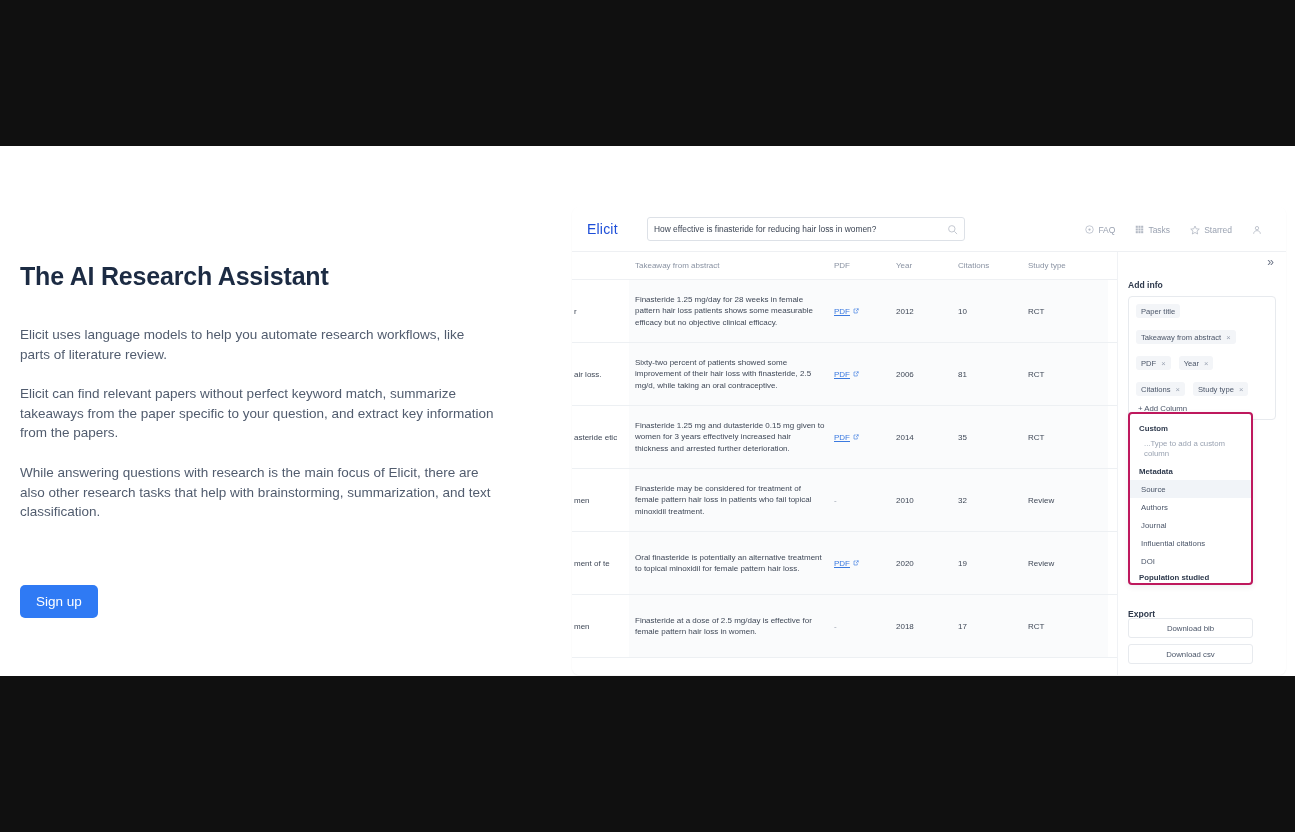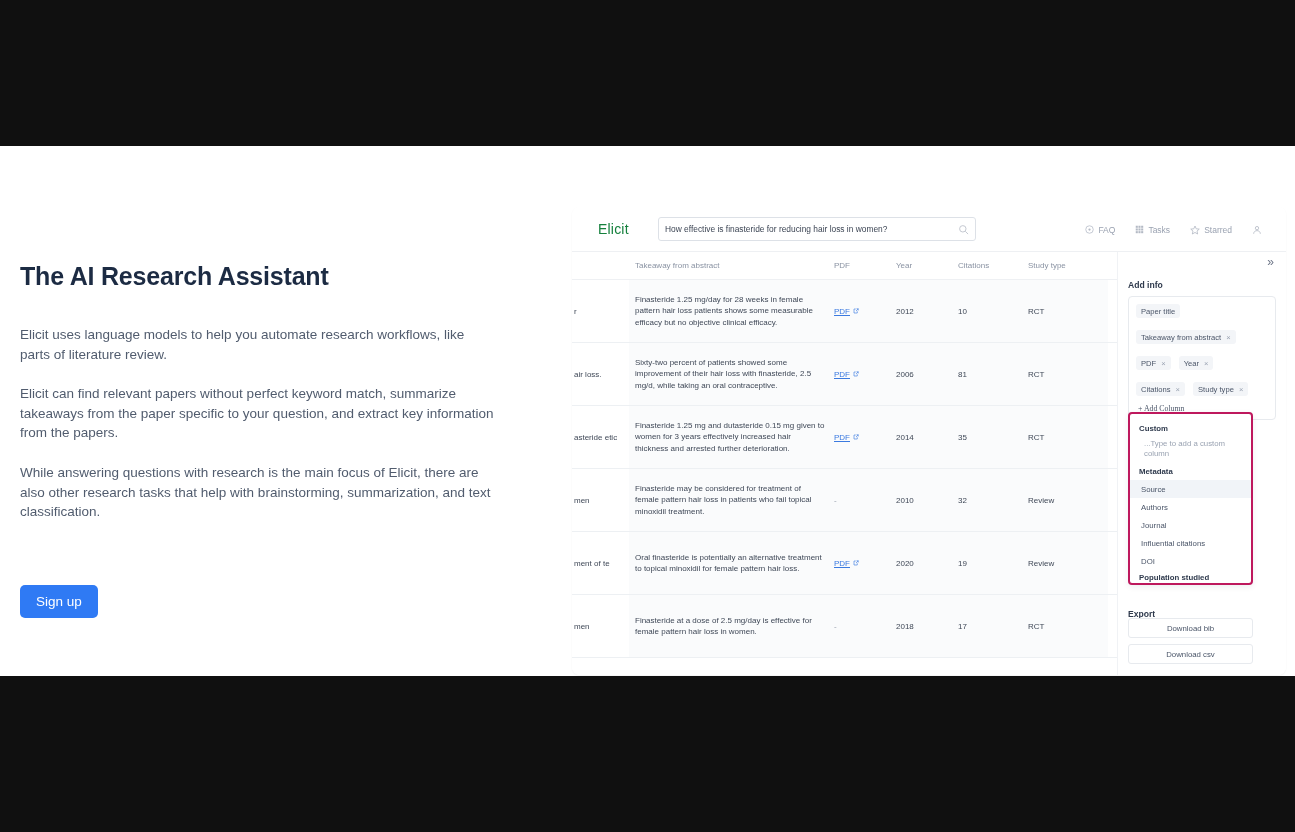--- a/index.html
+++ b/index.html
@@ -45,21 +45,21 @@
     box-shadow: 0 1px 2px rgba(0,0,0,0.05);
   }
 
   
   .app-topbar {
     position: relative; height: 45px; background: #fff;
     border-bottom: 1px solid #eef0f3;
     display: flex; align-items: center;
   }
   .brand {
-    font-size: 14px; color: #15803d; margin-left: 26px; width: 52px;
+    font-size: 14px; color: #1d4ed8; margin-left: 15px; width: 52px;
     letter-spacing: .2px;
   }
   .searchbox {
     position: relative; margin-left: 8px; width: 318px; height: 24px;
     border: 1px solid #dde1e7; border-radius: 3px; background: #fff;
     display: flex; align-items: center; padding: 0 6px;
   }
   .searchbox .q {
     font-size: 8.4px; color: #3c4554; flex: 1; white-space: nowrap;
     overflow: hidden;
@@ -128,21 +128,20 @@
   .pill-row { display: flex; flex-wrap: wrap; gap: 12px 8px; }
   .pill {
     background: #f3f5f8; border-radius: 3px; padding: 2.5px 5px;
     font-size: 7.6px; color: #4a5568; display: inline-flex; gap: 5px;
     align-items: center; cursor: pointer; white-space: nowrap;
   }
   .pill .x { color: #9aa3b2; font-size: 7.6px; }
   .add-col {
     font-size: 7.8px; color: #4a5568; margin-top: 8px; padding-left: 2px;
     cursor: pointer;
-    font-family: Liberation Serif, serif;
   }
   .dropdown {
     position: absolute; left: 10px; top: 160px; width: 125px;
     background: #fff; border: 2px solid #be185d; border-radius: 4px;
     padding: 7px 0 0 0; box-shadow: 0 2px 6px rgba(20,30,55,.07);
     overflow: hidden; height: 173px;
   }
   .dd-group {
     font-size: 7.8px; font-weight: bold; color: #2f3a4d;
     padding: 3px 9px 4px 9px;

